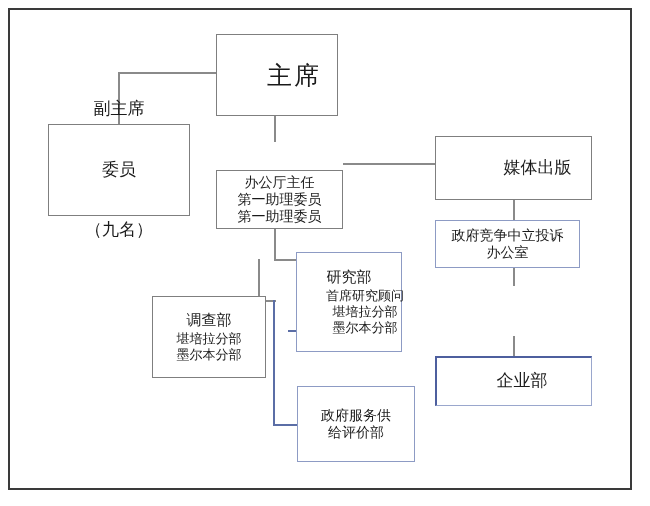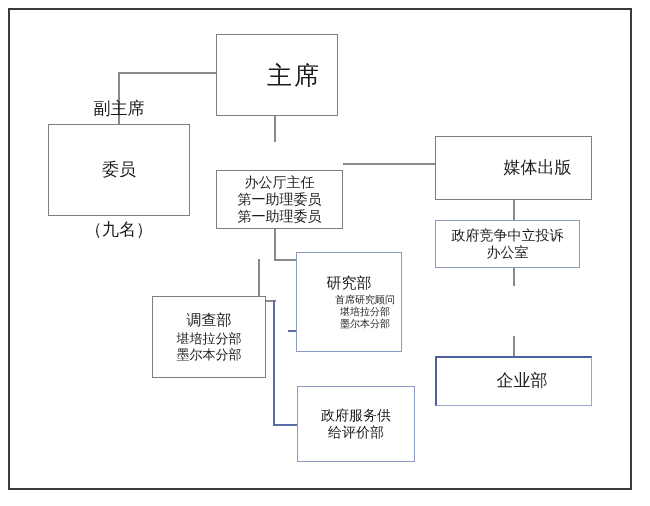--- a/index.html
+++ b/index.html
@@ -19,21 +19,21 @@
     text-align:center;line-height:1.22;z-index:5;
   }
   .node .ln{display:block;white-space:nowrap;}
   .b-grey{border:1.5px solid #7f7f7f;}
   .b-blue{border:1.5px solid #8d9bc4;}
   .b-blue-accent{border:1.5px solid #9aa7cd;border-left:2.5px solid #4d5f9e;border-top:2.5px solid #4d5f9e;}
   .t-title{font-size:25px;letter-spacing:2px;padding-left:34px;}
   .t-lg{font-size:17px;}
   .t-md{font-size:14px;}
   .t-sm{font-size:13px;}
-  .t-xs{font-size:10px;margin-left:32px;}
+  .t-xs{font-size:13px;margin-left:32px;}
   .hd{font-size:15px;margin-bottom:2px;}
   .conn{position:absolute;background:#8a8a8a;z-index:1;}
   .conn-b{position:absolute;background:#5b6ea6;z-index:1;}
   .h{height:1.5px;}
   .v{width:1.5px;}
   .hb{height:2px;}
   .vb{width:2px;}
 </style>
 </head>
 <body>

